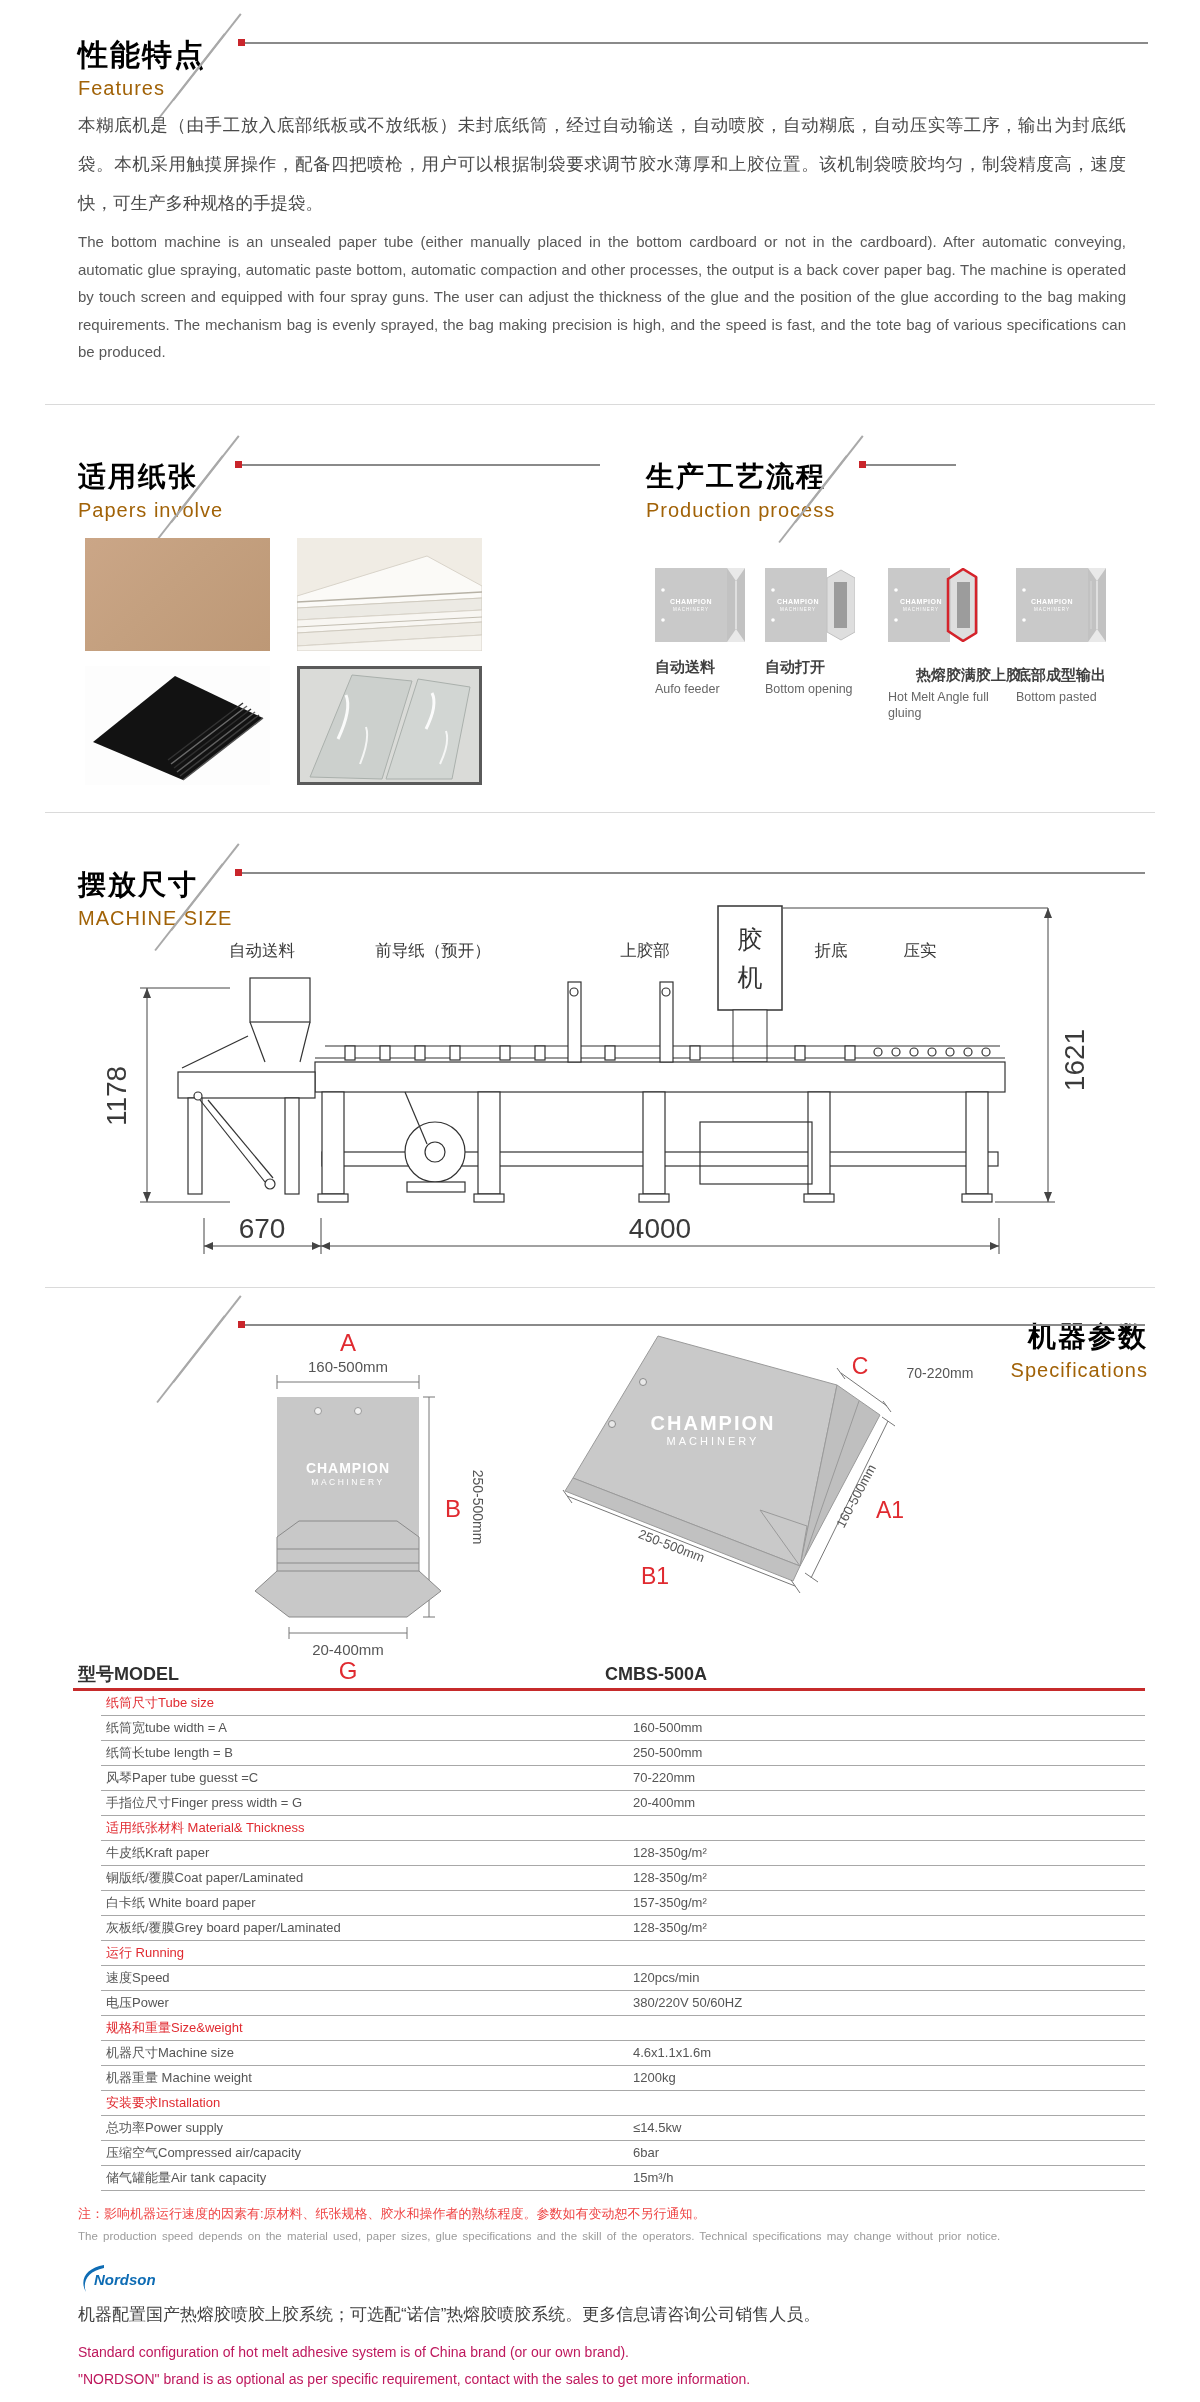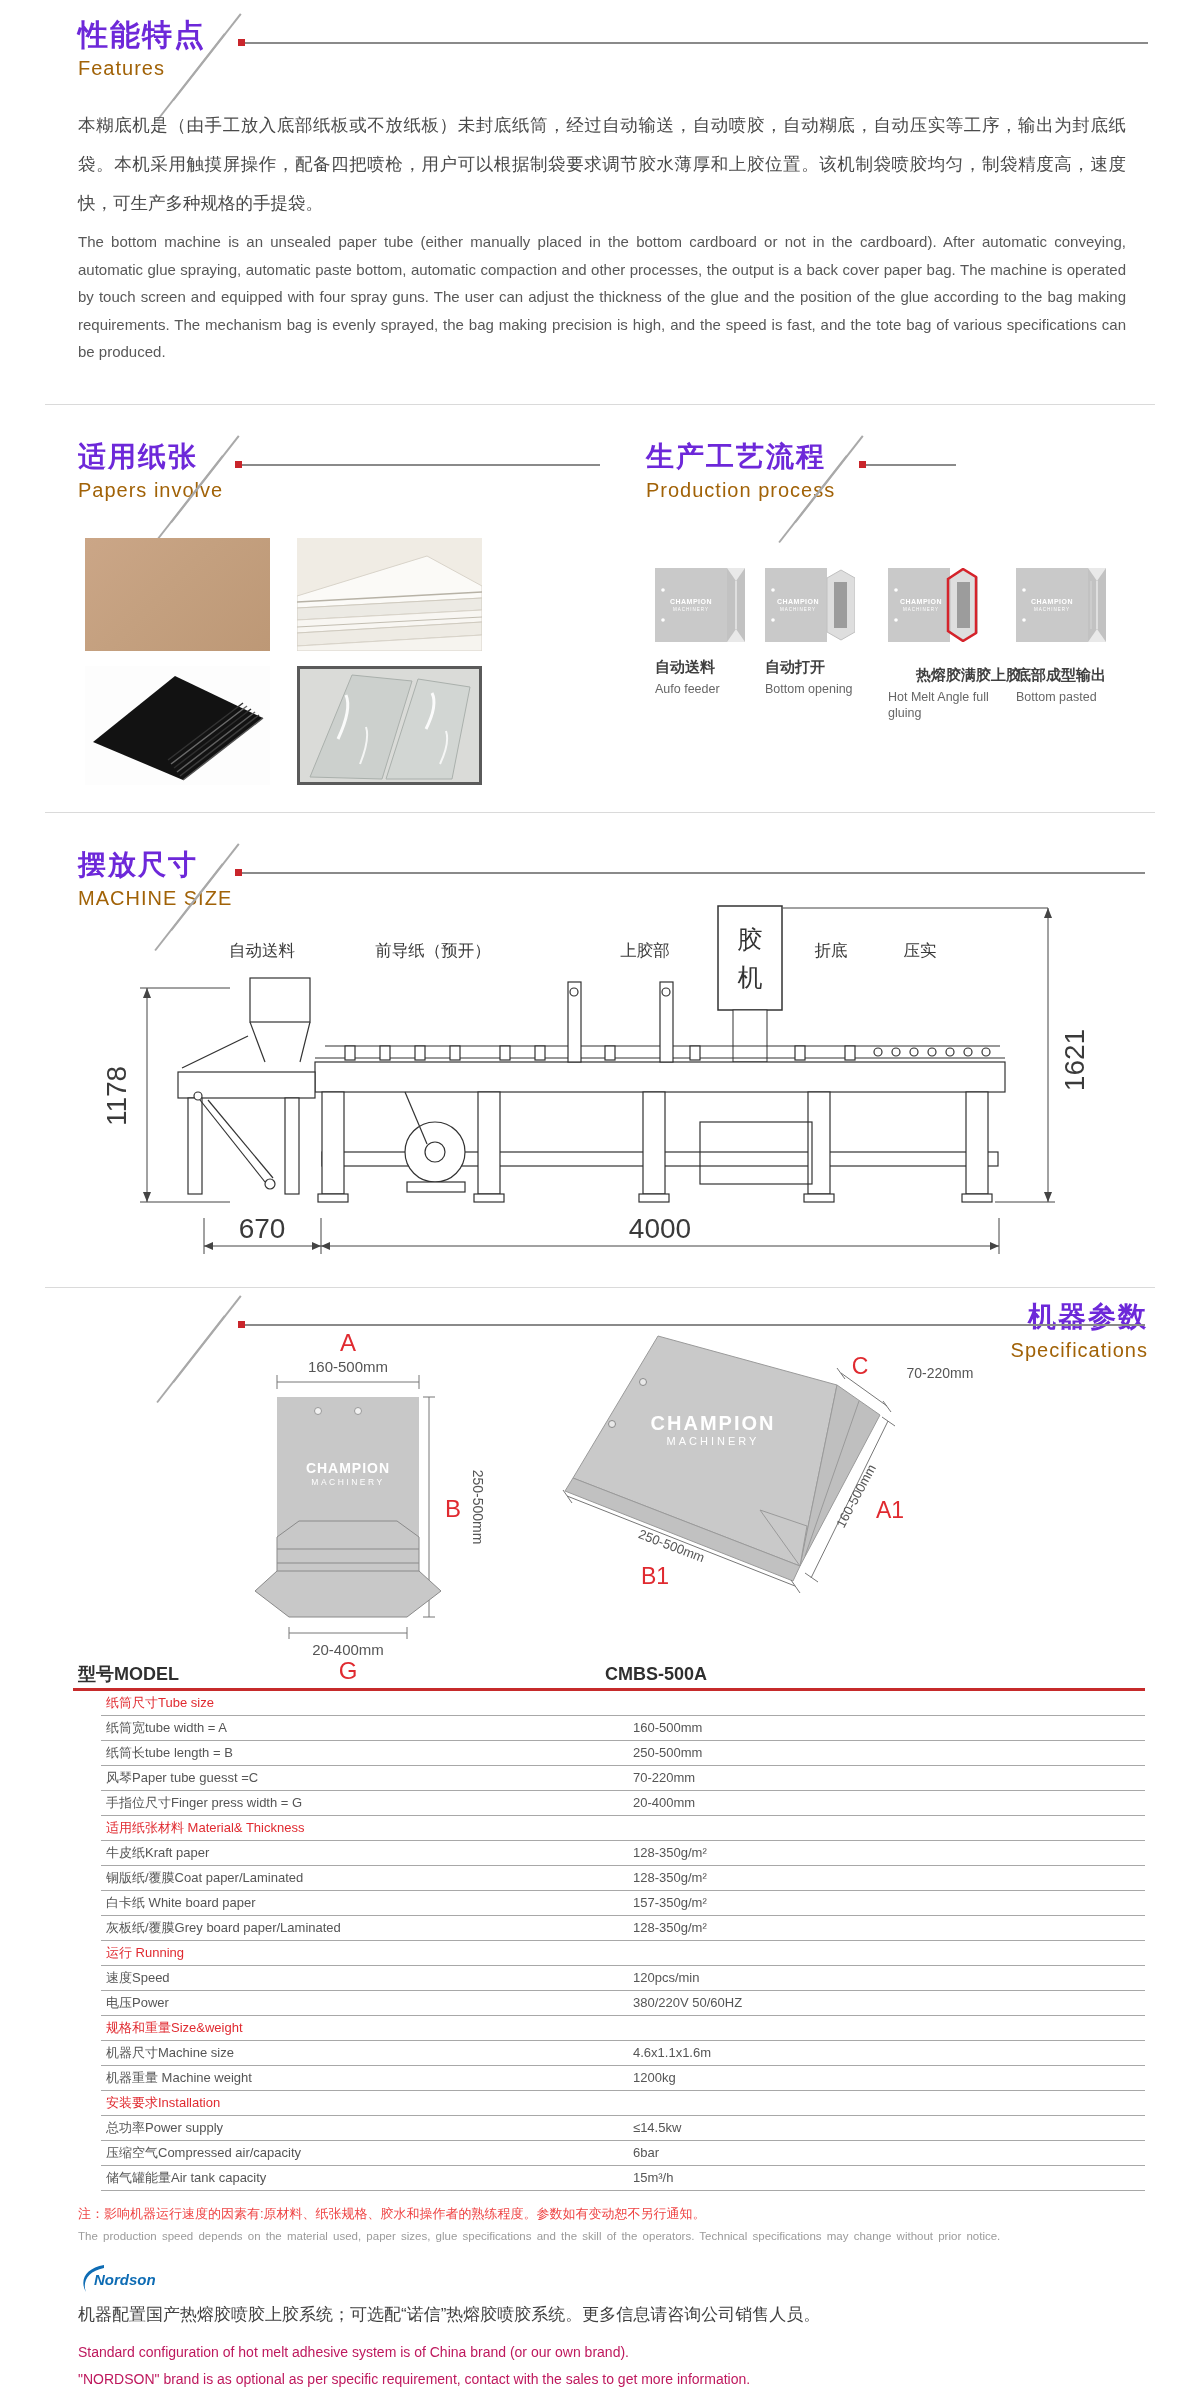--- a/index.html
+++ b/index.html
@@ -1,20 +1,20 @@
 <!DOCTYPE html>
 <html><head>
 <meta charset="utf-8">
 <style>
   html,body{margin:0;padding:0;background:#ffffff;}
   .page{position:relative;width:1200px;height:2402px;background:#fff;overflow:hidden;
         font-family:"Liberation Sans","DejaVu Sans",sans-serif;}
   
   .hdr{position:absolute;}
-  .hdr .cn{font-size:30px;font-weight:bold;color:#6d28d9;letter-spacing:2px;line-height:34px;}
+  .hdr .cn{font-size:30px;font-weight:bold;color:#000000;letter-spacing:2px;line-height:34px;margin-top:20px;}
   .hdr .en{font-size:20px;color:#a16207;letter-spacing:1px;line-height:24px;margin-top:4px;}
   .hdr .rule{position:absolute;height:2px;background:#8a8a8a;top:24px;}
   .hdr .sq{position:absolute;width:7px;height:7px;background:#c9252b;top:21px;}
   .hdr .sl{position:absolute;width:1.5px;height:110px;background:#a9a9a9;transform:rotate(38deg);}
   .divider{position:absolute;left:45px;width:1110px;height:1px;background:#dadada;}
   .para{position:absolute;color:#4a4a4a;text-align:justify;}
   .para.cn{font-size:17.5px;line-height:39px;}
   .para.en{font-size:15px;line-height:27.5px;color:#585858;}
   
   .pimg{position:absolute;overflow:hidden;}

